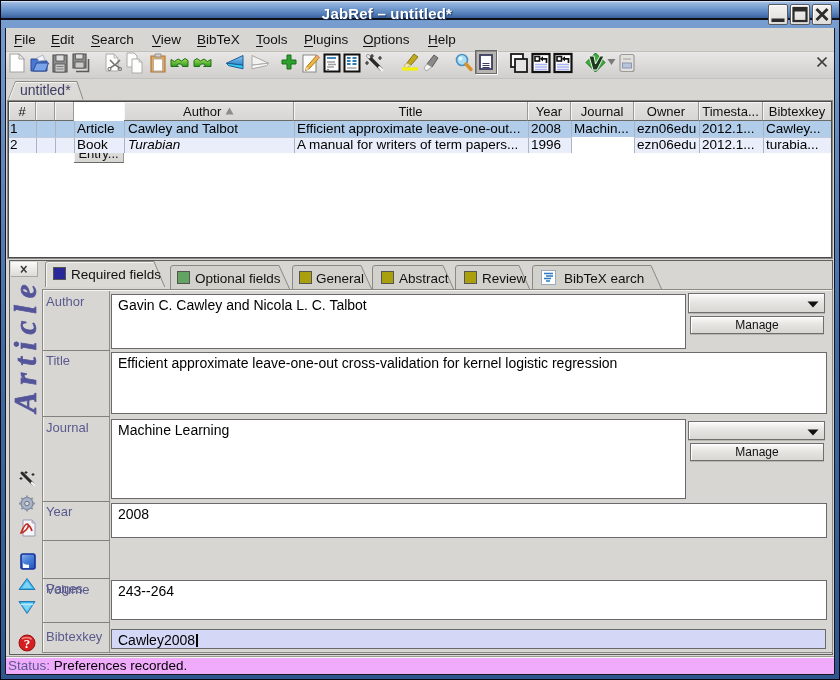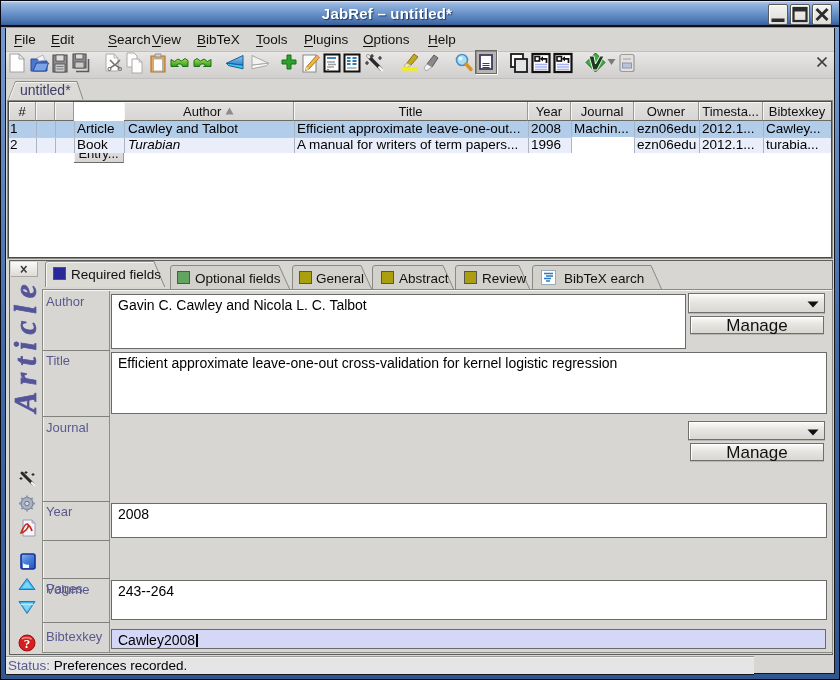--- a/index.html
+++ b/index.html
@@ -2,21 +2,21 @@
 <html><head>
 <meta charset="utf-8">
 <style>
 * { margin:0; padding:0; box-sizing:border-box; }
 html,body { width:840px; height:680px; overflow:hidden; }
 body { position:relative; background:#06060e; font-family:"Liberation Sans",sans-serif; }
 .abs { position:absolute; }
 
 #frame { position:absolute; left:1px; top:1px; width:838px; height:678px;
   background:linear-gradient(180deg,#7ba0d2,#436ba6 50%,#2f568f); }
-#titlebar { position:absolute; left:1px; top:1px; width:838px; height:26px;
+#titlebar { position:absolute; left:1px; top:1px; width:838px; height:19px;
   background:linear-gradient(180deg,#bacde9 0%,#94b3dd 14%,#7099cd 45%,#4f79b4 80%,#3c64a0 96%,#385d99 100%); box-shadow:inset 0 1px 0 rgba(255,255,255,0.45);
   border-bottom:2px solid #101016; }
 #title { position:absolute; left:0; top:4px; width:772px; text-align:center;
   color:#fff; font-size:15px; font-weight:bold; letter-spacing:0.2px;
   text-shadow:1px 1px 1px #1c3767; }
 .winbtn { position:absolute; top:3px; width:20px; height:21px;
   background:linear-gradient(180deg,#f4f3f1,#dedcd8); border:1px solid #5a5a5a;
   box-shadow:inset 1px 1px 0 #ffffff; border-radius:2px; }
 #content { position:absolute; left:6px; top:28px; width:828px; height:646px;
   background:#d7d6d3; border-bottom:1px solid #15151d; box-shadow:-1px 0 0 #15151d, 1px 0 0 #15151d; }
@@ -41,25 +41,25 @@
 .td { position:absolute; font-size:13.5px; color:#000; line-height:16px; white-space:nowrap; overflow:hidden; }
 
 #editor { position:absolute; left:9px; top:260px; width:824px; height:395px;
   background:#d7d6d3; border:1px solid #5f5f5f; }
 
 .etab { position:absolute; height:26px; }
 .etabtext { position:absolute; font-size:13.5px; color:#111; }
 .sq { position:absolute; width:13px; height:13px; border:1px solid #555; }
 .flabel { position:absolute; left:36px; font-size:13px; color:#5a5a8e; }
 .fbox { position:absolute; background:#fff; border:1px solid #6a6a6a; font-size:14px; color:#000; padding:2px 0 0 6px; }
-.btn { position:absolute; background:linear-gradient(180deg,#fbfbfa,#e7e5e1 45%,#d9d7d2); border:1px solid #6f6f6f; box-shadow:inset 1px 1px 0 #ffffff,0 1px 0 #b8b6b1; font-size:17px; text-align:center; color:#111; }
+.btn { position:absolute; background:linear-gradient(180deg,#fbfbfa,#e7e5e1 45%,#d9d7d2); border:1px solid #6f6f6f; box-shadow:inset 1px 1px 0 #ffffff,0 1px 0 #b8b6b1; font-size:12px; text-align:center; color:#111; }
 .stripicon { position:absolute; }
 
-#status { position:absolute; left:6px; top:656px; width:748px; height:19px;
-  background:#e5e5e5; border-top:1px solid #9a9a94; border-bottom:1px solid #15151d; box-shadow:inset 0 1px 0 #f4f3f0;
+#status { position:absolute; left:6px; top:656px; width:828px; height:19px;
+  background:#f0abfc; border-top:1px solid #9a9a94; border-bottom:1px solid #15151d; box-shadow:inset 0 1px 0 #f4f3f0;
   font-size:13.5px; line-height:18px; }
 </style>
 </head>
 <body>
 <div id="frame"></div>
 <div id="titlebar">
   <div id="title">JabRef – untitled*</div>
   <div class="winbtn" style="left:767px;"><svg width="18" height="19">
         <rect x="2.5" y="13.5" width="13" height="3.5" fill="#2b2b2b"></rect>
       </svg></div>
@@ -70,21 +70,21 @@
   <div class="winbtn" style="left:811px;"><svg width="18" height="19">
         <path d="M3.5 4 L14.5 15 M14.5 4 L3.5 15" stroke="#2b2b2b" stroke-width="2.8"></path>
       </svg></div>
 </div>
 <div id="content"></div>
 <div id="mtsep"></div>
 <div class="abs" style="left:6px;top:52px;width:828px;height:27px;background:linear-gradient(180deg,#e8e7e5 0%,#dedddb 40%,#d0cfcd 100%);border-bottom:1px solid #c2c1bf;"></div>
 
 <div class="menuitem" style="left:14px;"><u>F</u>ile</div>
 <div class="menuitem" style="left:51px;"><u>E</u>dit</div>
-<div class="menuitem" style="left:108px;text-align:center;"><u>S</u>earch</div>
+<div class="menuitem" style="left:91px;text-align:center;"><u>S</u>earch</div>
 <div class="menuitem" style="left:152px;"><u>V</u>iew</div>
 <div class="menuitem" style="left:197px;"><u>B</u>ibTeX</div>
 <div class="menuitem" style="left:256px;"><u>T</u>ools</div>
 <div class="menuitem" style="left:304px;"><u>P</u>lugins</div>
 <div class="menuitem" style="left:363px;"><u>O</u>ptions</div>
 <div class="menuitem" style="left:428px;"><u>H</u>elp</div>
 
 <div id="toolbar">
 <svg class="ticon" style="left:8px;" width="18" height="22" viewBox="0 0 18 22">
       <path d="M2 2 L11 2 L16 7 L16 20 L2 20 Z" fill="#fefefe" stroke="#a2a2a0" stroke-width="1.1"></path>
@@ -385,20 +385,21 @@
   <div class="flabel" style="top:368px;">Bibtexkey</div>
   <div class="abs" style="left:33px;top:89px;width:67px;height:1px;background:#82827c;"></div>
   <div class="abs" style="left:33px;top:155px;width:67px;height:1px;background:#82827c;"></div>
   <div class="abs" style="left:33px;top:240px;width:67px;height:1px;background:#82827c;"></div>
   <div class="abs" style="left:33px;top:279px;width:67px;height:1px;background:#82827c;"></div>
   <div class="abs" style="left:33px;top:317px;width:67px;height:1px;background:#82827c;"></div>
   <div class="abs" style="left:33px;top:361px;width:67px;height:1px;background:#82827c;"></div>
 
   <div class="fbox" style="left:101px;top:33px;width:575px;height:55px;">Gavin C. Cawley and Nicola L. C. Talbot</div>
   <div class="fbox" style="left:101px;top:91px;width:716px;height:62px;">Efficient approximate leave-one-out cross-validation for kernel logistic regression</div>
+  <div class="fbox" style="left:101px;top:158px;width:575px;height:80px;">Machine Learning</div>
   <div class="fbox" style="left:101px;top:242px;width:716px;height:35px;">2008</div>
   <div class="fbox" style="left:101px;top:319px;width:716px;height:40px;">243--264</div>
   <div class="fbox" style="left:101px;top:368px;width:715px;height:20px;background:#d5d7f6;">Cawley2008<span style="display:inline-block;width:2px;height:13px;background:#000;vertical-align:-2px;margin-left:1px;"></span></div>
 
   <div class="btn" style="left:678px;top:32px;width:137px;height:20px;">
       <svg width="12" height="7" style="position:absolute;right:5px;top:7px;">
         <path d="M0.5 0.5 L11.5 0.5 L6 6.5 Z" fill="#111"></path>
       </svg>
     </div>
   <div class="btn" style="left:680px;top:55px;width:134px;height:18px;line-height:17px;">Manage</div>

